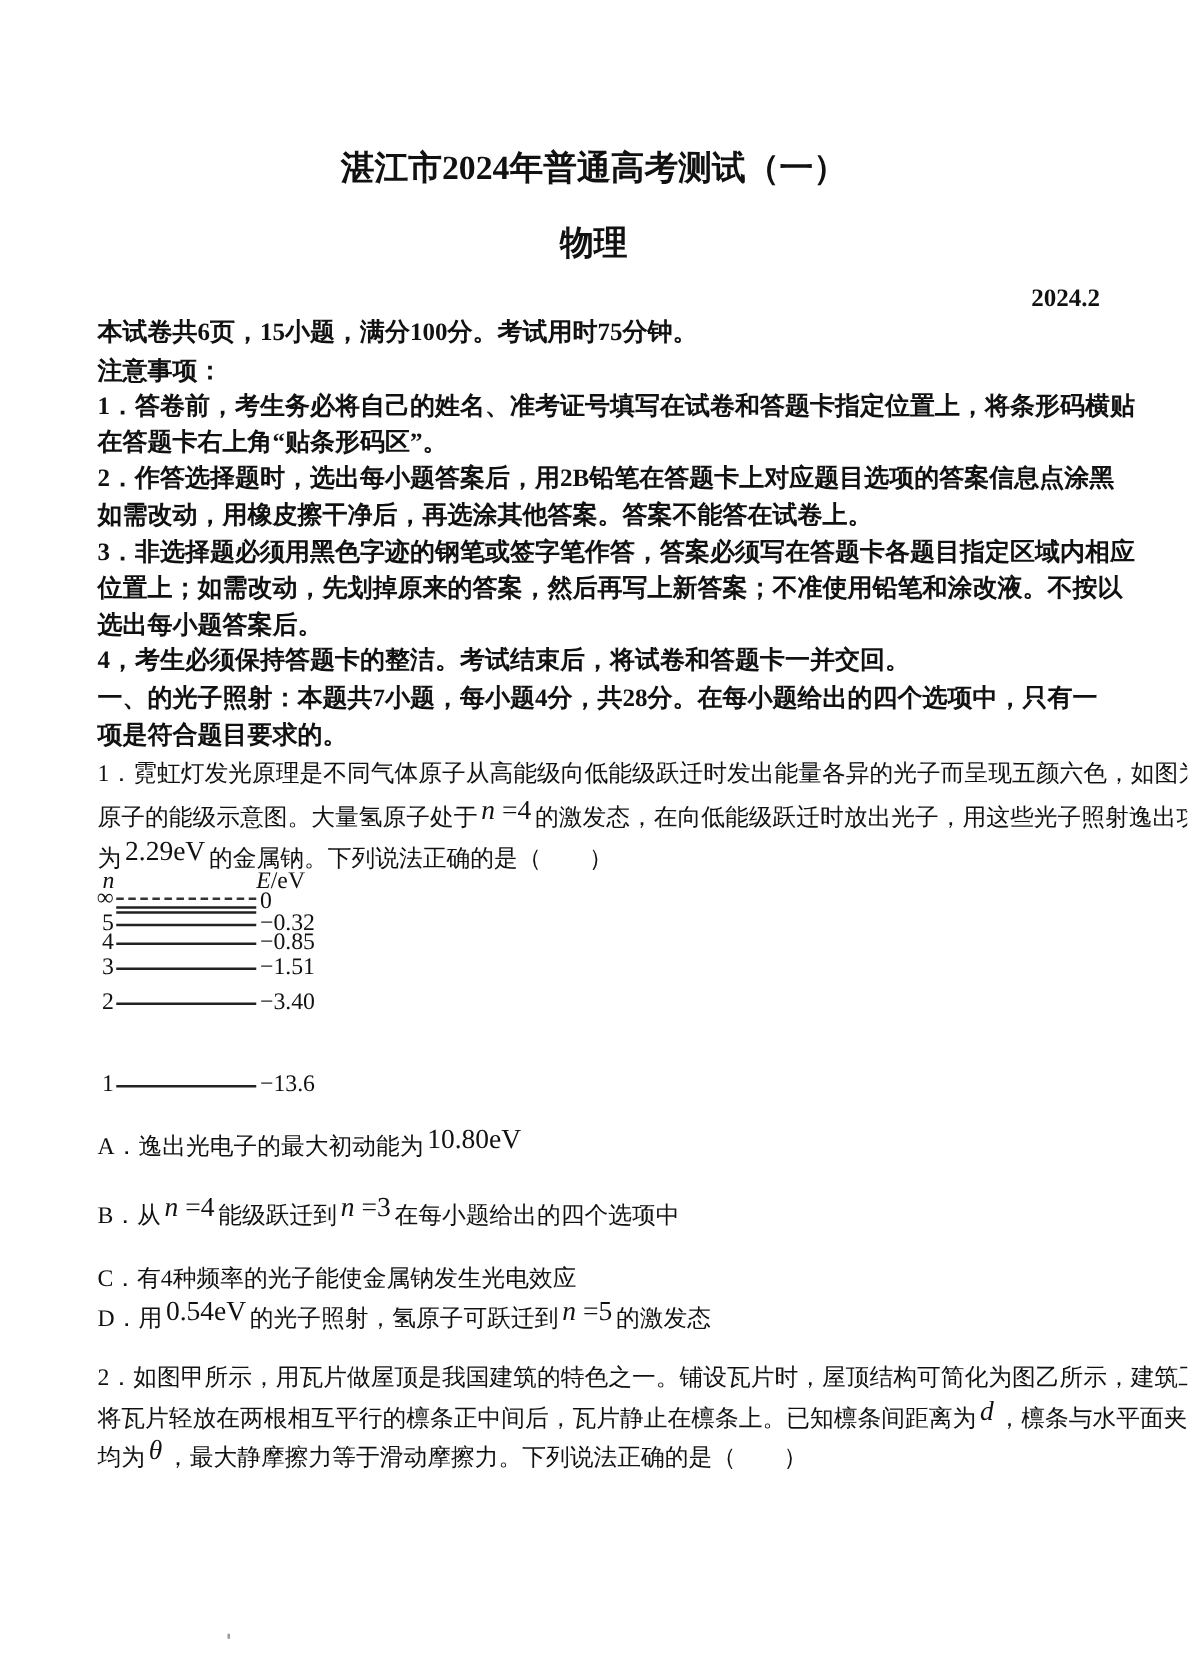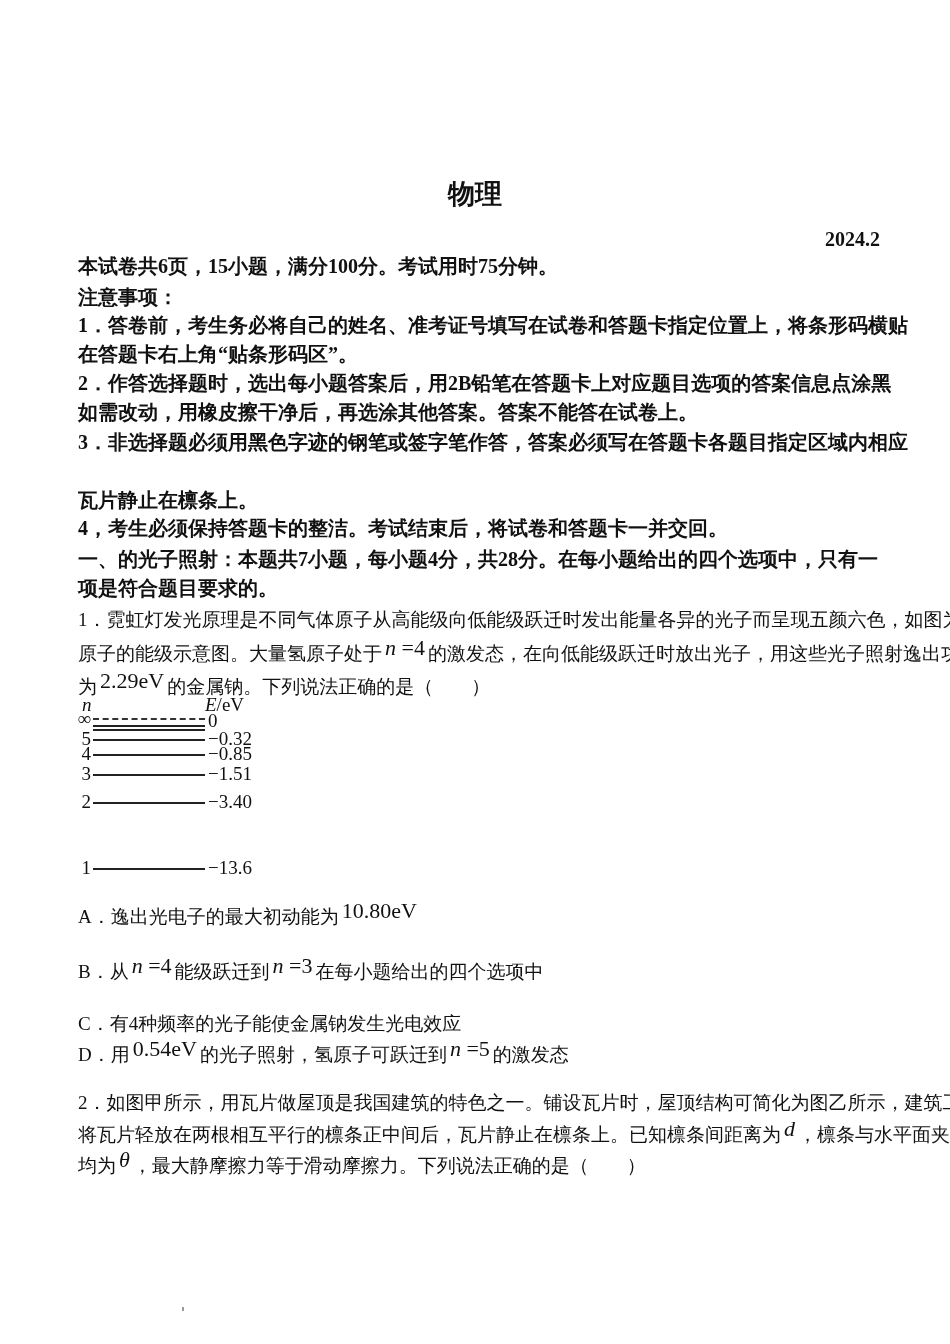--- a/index.html
+++ b/index.html
@@ -22,31 +22,33 @@
   .dl.thin{border-top-width:2px;}
   .dn{position:absolute;left:-4px;width:20px;text-align:right;line-height:26px;}
   .de{position:absolute;left:133px;line-height:26px;}
   .stray{position:absolute;width:2px;height:4px;background:#9a9a9a;}
 </style>
 </head>
 <body>
 
 <div class="page">
 
+  <div class="ln title" style="top:118px">湛江市2024年普通高考测试（一）</div>
   <div class="ln title" style="top:178px">物理</div>
   <div class="ln date" style="top:226px">2024.2</div>
 
   <div class="ln b" style="left:78px;top:253px">本试卷共6页，15小题，满分100分。考试用时75分钟。</div>
   <div class="ln b" style="left:78px;top:284px">注意事项：</div>
   <div class="ln b" style="left:78px;top:312px">1．答卷前，考生务必将自己的姓名、准考证号填写在试卷和答题卡指定位置上，将条形码横贴</div>
   <div class="ln b" style="left:78px;top:341px">在答题卡右上角“贴条形码区”。</div>
   <div class="ln b" style="left:78px;top:370px">2．作答选择题时，选出每小题答案后，用2B铅笔在答题卡上对应题目选项的答案信息点涂黑</div>
   <div class="ln b" style="left:78px;top:399px">如需改动，用橡皮擦干净后，再选涂其他答案。答案不能答在试卷上。</div>
   <div class="ln b" style="left:78px;top:429px">3．非选择题必须用黑色字迹的钢笔或签字笔作答，答案必须写在答题卡各题目指定区域内相应</div>
-  <div class="ln b" style="left:78px;top:487px">瓦片静止在檩条上。</div>
+  <div class="ln b" style="left:78px;top:458px">位置上；如需改动，先划掉原来的答案，然后再写上新答案；不准使用铅笔和涂改液。不按以</div>
+  <div class="ln b" style="left:78px;top:487px">选出每小题答案后。</div>
   <div class="ln b" style="left:78px;top:515px">4，考生必须保持答题卡的整洁。考试结束后，将试卷和答题卡一并交回。</div>
   <div class="ln b" style="left:78px;top:546px">一、的光子照射：本题共7小题，每小题4分，共28分。在每小题给出的四个选项中，只有一</div>
   <div class="ln b" style="left:78px;top:575px">项是符合题目要求的。</div>
 
   <div class="ln q" style="left:78px;top:607px">1．霓虹灯发光原理是不同气体原子从高能级向低能级跃迁时发出能量各异的光子而呈现五颜六色，如图为氢</div>
   <div class="ln q" style="left:78px;top:640px"><span>原子的能级示意图。大量氢原子处于</span><span class="fm"><i>n</i><span> =4</span></span><span>的激发态，在向低能级跃迁时放出光子，用这些光子照射逸出功</span></div>
   <div class="ln q" style="left:78px;top:673px"><span>为</span><span class="fm">2.29eV</span><span>的金属钠。下列说法正确的是（　　）</span></div>
 
   <div class="diag">
     <span class="dhead" style="left:7px;top:-4px">n</span>

